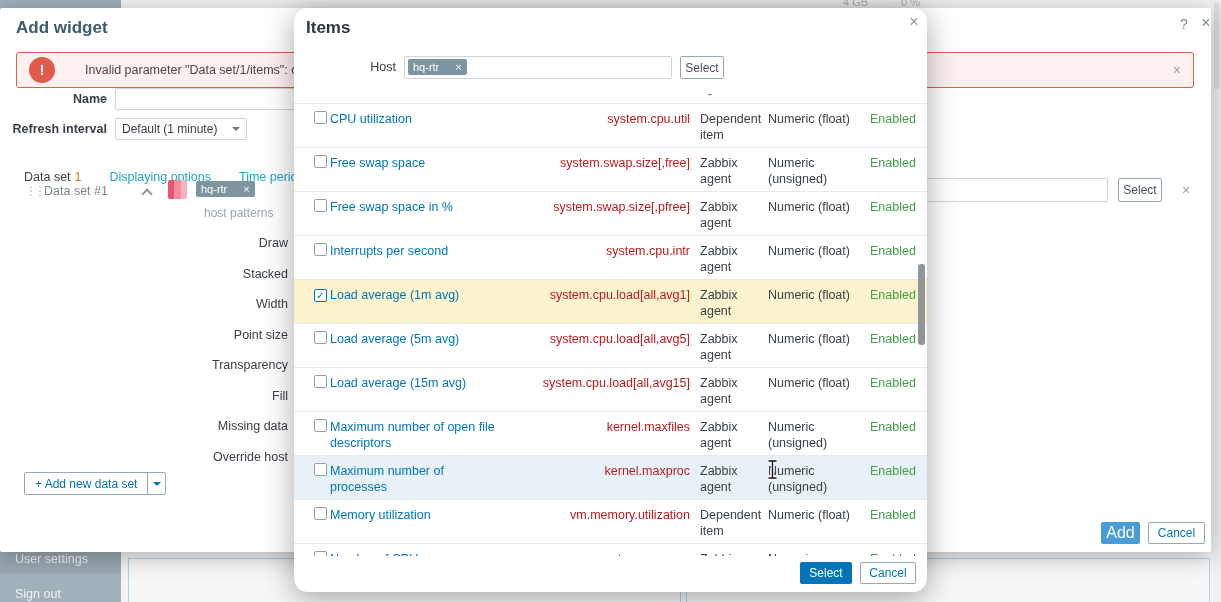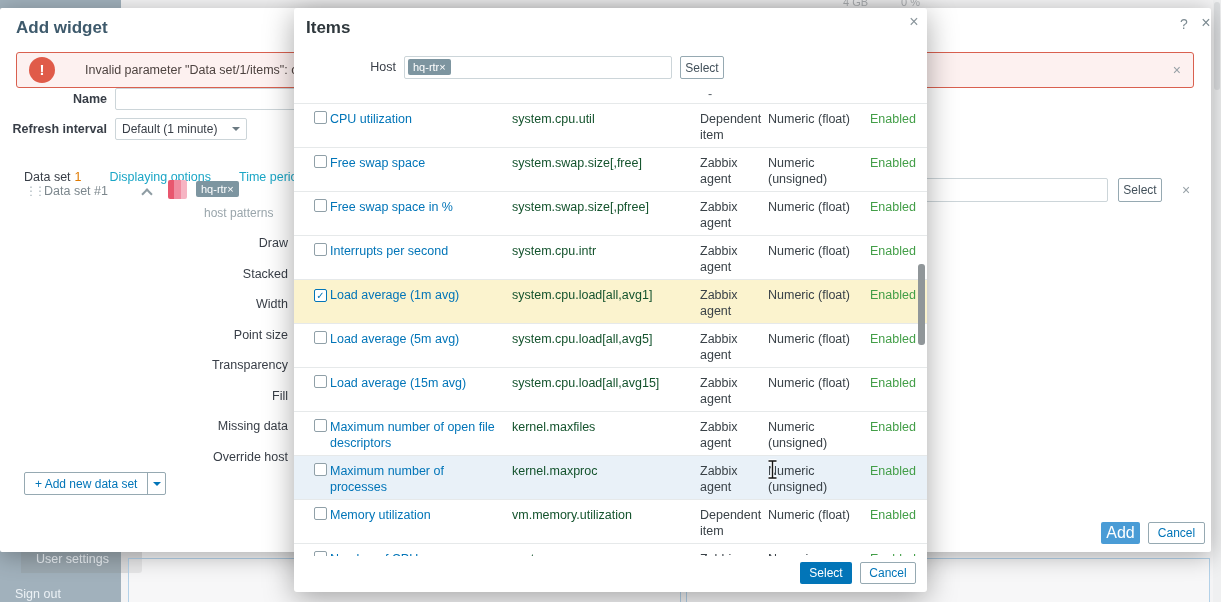--- a/index.html
+++ b/index.html
@@ -5,21 +5,21 @@
   * { margin:0; padding:0; box-sizing:border-box; }
   html,body { width:1221px; height:602px; overflow:hidden; }
   body { position:relative; font-family:"Liberation Sans", sans-serif; background:#e9ebec; font-size:12.5px; color:#383e47; }
 
   
   .bg { position:absolute; inset:0; z-index:0; }
   .bg-main { position:absolute; inset:0; background:#ededed; }
   .top-frag { position:absolute; top:-4px; font-size:11px; color:#5a6166; }
   .sidebar { position:absolute; left:0; top:0; width:121px; height:602px; background:#35596f; }
   .sb-item { position:absolute; left:0; width:121px; color:#dce8ef; font-size:12.5px; padding:7px 0 7px 15px; }
-  .sb-item.sel { background:rgba(0,0,0,0.22); border-radius:0 3px 3px 0;margin-left:21px; }
+  .sb-item.sel { background:rgba(0,0,0,0.22); border-radius:0 3px 3px 0; }
   .widget-outline { position:absolute; border:1px solid #5e9fd0; background:rgba(255,255,255,0.35); }
   .page-scrollbar { position:absolute; left:1213px; top:0; width:8px; height:602px; background:#e3e4e5; }
   .page-scrollbar .thumb { position:absolute; left:1px; top:2px; width:6px; height:88px; background:#b8bcbe; border-radius:3px; }
   .dim-overlay { position:absolute; inset:0; background:rgba(249,250,251,0.55); }
 
   
   .aw { position:absolute; left:0; top:8px; width:1211px; height:544px; background:#fff; border-radius:2px; box-shadow:0 4px 24px rgba(0,0,0,0.3); z-index:2; }
   .aw-title { position:absolute; left:16px; top:10px; font-size:17px; font-weight:bold; color:#3e5a6c; }
   .aw-help { position:absolute; left:1176px; top:8px; color:#7d8b92; font-size:14px; width:16px; text-align:center; cursor:pointer; }
   .aw-close { position:absolute; left:1198px; top:6px; color:#7d8b92; font-size:16px; width:16px; text-align:center; cursor:pointer; }
@@ -32,56 +32,56 @@
   .aw-select { position:absolute; left:115px; top:110px; width:132px; height:22px; border:1px solid #ccd5d9; border-radius:2px; background:#fff; font-size:12px; color:#383e47; padding:3px 6px; display:flex; align-items:center; cursor:pointer; }
   .aw-select .car { margin-left:auto; width:0; height:0; border-left:4px solid transparent; border-right:4px solid transparent; border-top:4px solid #6b7a82; }
   .aw-tabs { position:absolute; left:24px; top:140px; display:flex; gap:28px; font-size:12.5px; }
   .aw-tab { color:#1ba6c6; cursor:pointer; white-space:nowrap;margin-top:22px; }
   .aw-tab.active { color:#383e47; }
   .aw-tab .badge { color:#e07a00; margin-left:4px; }
   .ds-handle { position:absolute; left:25px; top:176px; color:#aab6bc; font-size:12px; letter-spacing:-3px; cursor:grab; }
   .ds-title { position:absolute; left:44px; top:176px; color:#7c878d; }
   .ds-collapse { position:absolute; left:143px; top:182px; width:8px; height:8px; border-top:2px solid #8e9ca3; border-right:2px solid #8e9ca3; transform:rotate(-45deg); cursor:pointer; }
   .ds-swatch { position:absolute; left:168px; top:172px; width:19px; height:19px; border-radius:2px; background:linear-gradient(90deg,#e8566e 0 34%,#f08ba0 34% 67%,#f6b4c3 67%); cursor:pointer; }
-  .chip { display:inline-flex; align-items:center; gap:0; background:#7d95a0; color:#fff; font-size:11px; padding:2px 5px; border-radius:2px; white-space:nowrap; }
+  .chip { display:inline-flex; align-items:center; gap:16px; background:#7d95a0; color:#fff; font-size:11px; padding:2px 5px; border-radius:2px; white-space:nowrap; }
   .chip .chip-x { cursor:pointer; font-size:11px; line-height:10px; }
   .ds-hostchip { position:absolute; left:196px; top:173px; }
   .ds-placeholder { position:absolute; left:204px; top:198px; color:#9aa6ac; font-size:12px; }
   .ds-itemfield { position:absolute; left:600px; top:170px; width:508px; height:24px; border:1px solid #ccd5d9; border-radius:2px; background:#fff; }
   .btn-plain { border:1px solid #96a9b2; border-radius:2px; background:#fff; font-size:12px; display:flex; align-items:center; justify-content:center; cursor:pointer; }
   .ds-selectbtn { position:absolute; left:1118px; top:170px; width:44px; height:24px; color:#42505a; }
   .ds-remove { position:absolute; left:1182px; top:174px; color:#98a2a8; font-size:14px; cursor:pointer; }
   .aw-labels { position:absolute; left:0; top:220px; width:288px; }
   .aw-labels div { height:30.5px; line-height:30.5px; text-align:right; }
   .add-ds { position:absolute; left:24px; top:464px; height:23px; display:inline-flex; border:1px solid #96a9b2; border-radius:2px; background:#fff; color:#0275b8; font-size:12px; cursor:pointer; }
   .add-ds .main { padding:0 10px; display:flex; align-items:center; }
   .add-ds .split { width:18px; border-left:1px solid #96a9b2; display:flex; align-items:center; justify-content:center; }
   .add-ds .car { width:0; height:0; border-left:4px solid transparent; border-right:4px solid transparent; border-top:4px solid #0275b8; }
   .aw-add { position:absolute; left:1101px; top:514px; width:39px; height:22px; background:#4a9cd6; color:#fff; border-radius:2px; font-size:16px; display:flex; align-items:center; justify-content:center; cursor:pointer; }
   .aw-cancel { position:absolute; left:1148px; top:514px; width:57px; height:22px; color:#0275b8; }
 
   
-  .im { position:absolute; left:294px; top:8px; width:633px; height:584px; background:#fff; border-radius:3px; box-shadow:0 6px 30px rgba(0,0,0,0.35); z-index:3; }
+  .im { position:absolute; left:294px; top:8px; width:633px; height:584px; background:#fff; border-radius:14px; box-shadow:0 6px 30px rgba(0,0,0,0.35); z-index:3; }
   .im-title { position:absolute; left:12px; top:10px; font-size:17px; font-weight:bold; color:#2f383d; }
   .im-close { position:absolute; left:612px; top:5px; color:#8b969c; font-size:16px; width:16px; text-align:center; cursor:pointer; }
   .im-hostlabel { position:absolute; left:0; top:52px; width:102px; text-align:right; color:#383e47; }
   .im-hostinput { position:absolute; left:110px; top:48px; width:268px; height:23px; border:1px solid #ccd5d9; border-radius:2px; background:#fff; padding:2px 3px; display:flex; align-items:flex-start; }
   .im-hostselect { position:absolute; left:386px; top:48px; width:44px; height:23px; color:#42505a; }
   .im-table { position:absolute; left:0; top:76px; width:633px; height:472px; overflow:hidden; }
   .partial-row { position:relative; height:20px; border-bottom:1px solid #e6e9ea; }
   .partial-row .dash { position:absolute; left:414px; bottom:2px; color:#586168; }
   .itm-row { display:flex; align-items:flex-start; min-height:44px; border-bottom:1px solid #e6e9ea; padding-top:7px; line-height:16px; }
   .itm-row.selected { background:#fbf3ce; }
   .itm-row.hovered { background:#e9f1f8; }
   .col-check { width:36px; padding-left:20px; flex:none; }
   .cb { display:inline-block; width:13px; height:13px; border:1px solid #90a0a8; border-radius:2px; background:#fff; font-size:10px; line-height:11px; text-align:center; color:#0275b8; cursor:pointer; }
   .cb.checked { border-color:#0275b8; }
   .col-name { width:182px; padding-right:12px; flex:none; }
   .link { color:#0275b8; cursor:pointer; }
-  .col-key { width:188px; padding-right:2px; flex:none; color:#14532d; word-break:break-all; }
+  .col-key { width:188px; padding-right:10px; flex:none; color:#b91c1c; word-break:break-all;text-align:right; }
   .col-type { width:68px; flex:none; color:#3a4248; }
   .col-value { width:102px; padding-right:8px; flex:none; color:#3a4248; }
   .col-status { width:57px; flex:none; }
   .status { color:#429e47; cursor:pointer; }
   .im-scrollthumb { position:absolute; left:624px; top:256px; width:7px; height:81px; background:#909699; border-radius:3px; cursor:pointer; }
   .im-select { position:absolute; left:506px; top:554px; width:52px; height:22px; background:#0275b8; color:#fff; border-radius:2px; font-size:12px; display:flex; align-items:center; justify-content:center; cursor:pointer; }
   .im-cancel { position:absolute; left:566px; top:554px; width:56px; height:22px; color:#0275b8; }
 
   .cursor { position:absolute; left:766px; top:459px; z-index:6; pointer-events:none; }
 </style>

